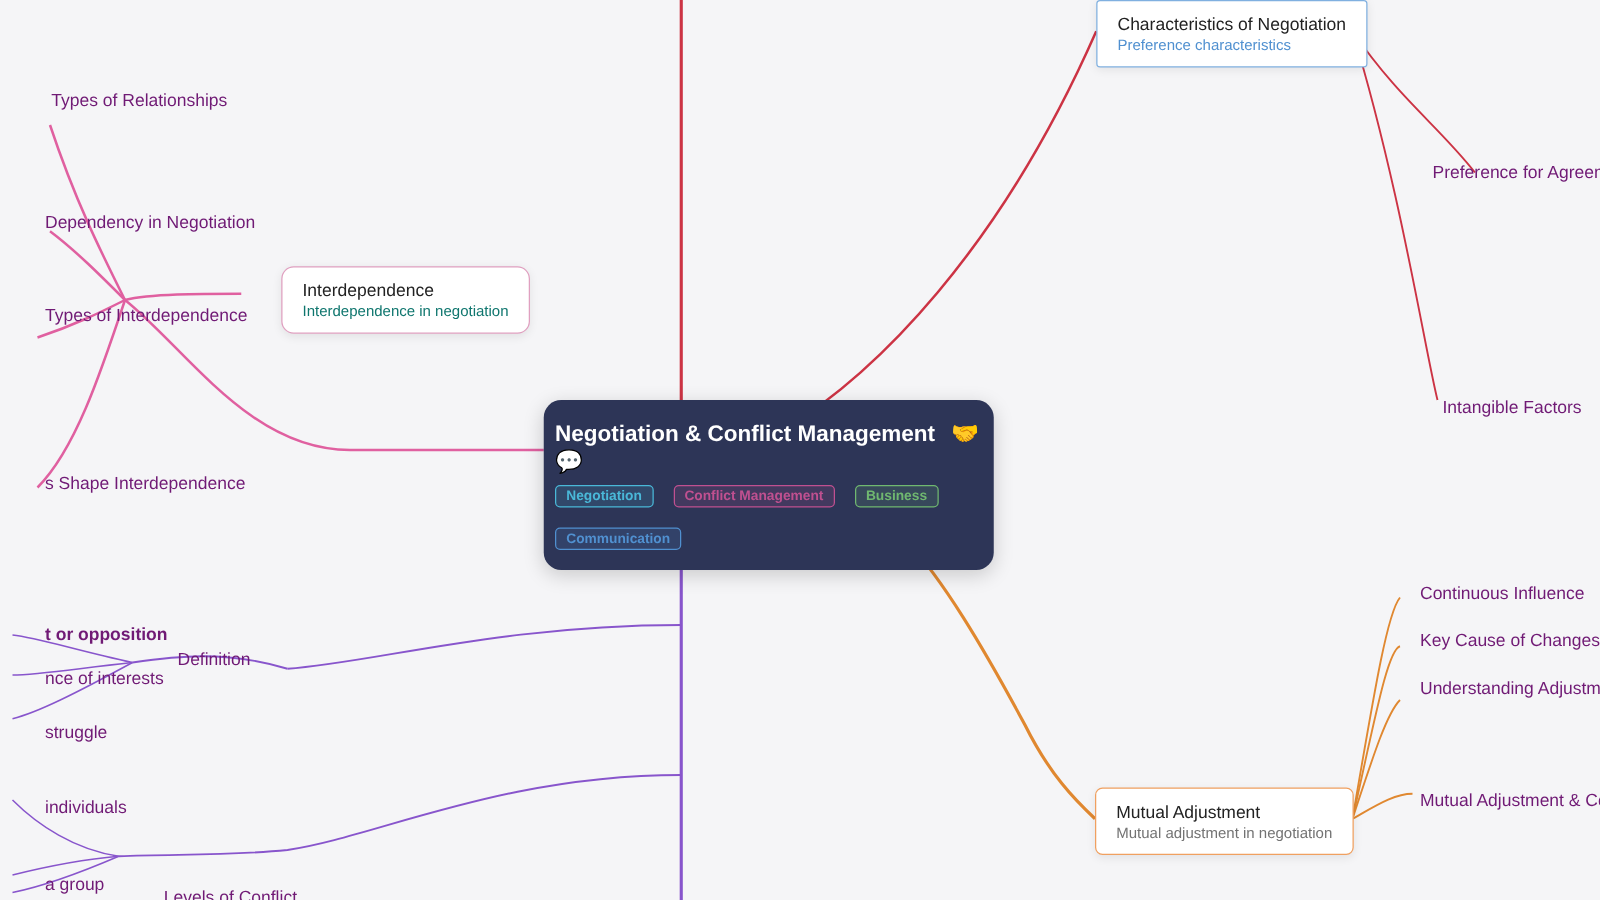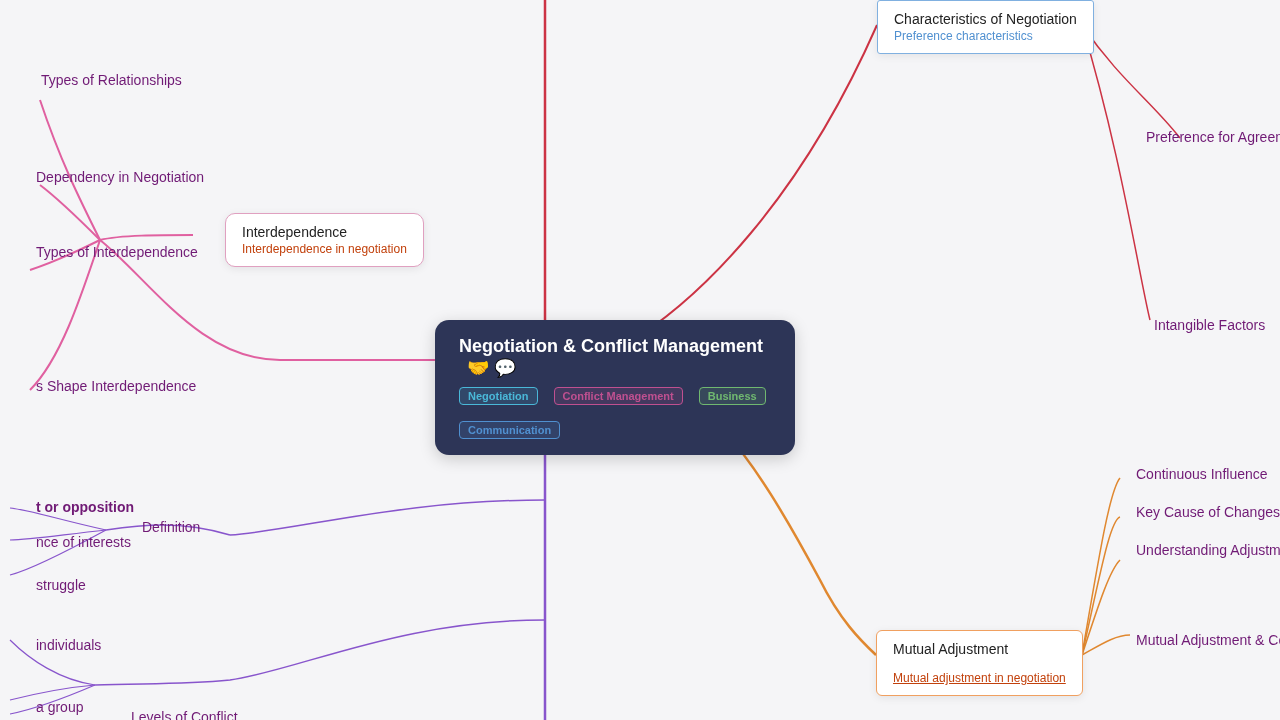--- a/index.html
+++ b/index.html
@@ -37,21 +37,21 @@
       border: 1px solid #e0e0e0;
       box-shadow: 0 2px 8px rgba(0,0,0,0.08);
     }
 
     
     .center-node {
       position: absolute;
       background: #2d3557;
       color: white;
       border-radius: 14px;
-      padding: 16px 24px;
+      padding: 16px 9px;
       font-size: 18px;
       font-weight: 600;
       box-shadow: 0 4px 16px rgba(0,0,0,0.18);
       border: none;
     }
 
     .center-node .tags {
       margin-top: 8px;
       display: flex;
       gap: 16px;
@@ -102,28 +102,27 @@
       font-weight: 500;
       color: #222;
     }
     .node-subtitle {
       font-size: 12px;
       color: #78a0c8;
       margin-top: 2px;
     }
     .node-subtitle-pink {
       font-size: 12px;
-      color: #c2410c;
+      color: #0f766e;
       margin-top: 2px;
     }
     .node-subtitle-orange {
       font-size: 12px;
-      color: #c2410c;
-      margin-top: 14px;
-      text-decoration: underline;
+      color: #737373;
+      margin-top: 2px;
     }
   </style>
 </head>
 <body>
 
 <div id="canvas">
 
   <svg id="lines">
 
     <path d="M 435 360 C 380 360 300 360 280 360 C 200 360 150 280 100 240" stroke="#e060a0" stroke-width="2" fill="none"></path>

